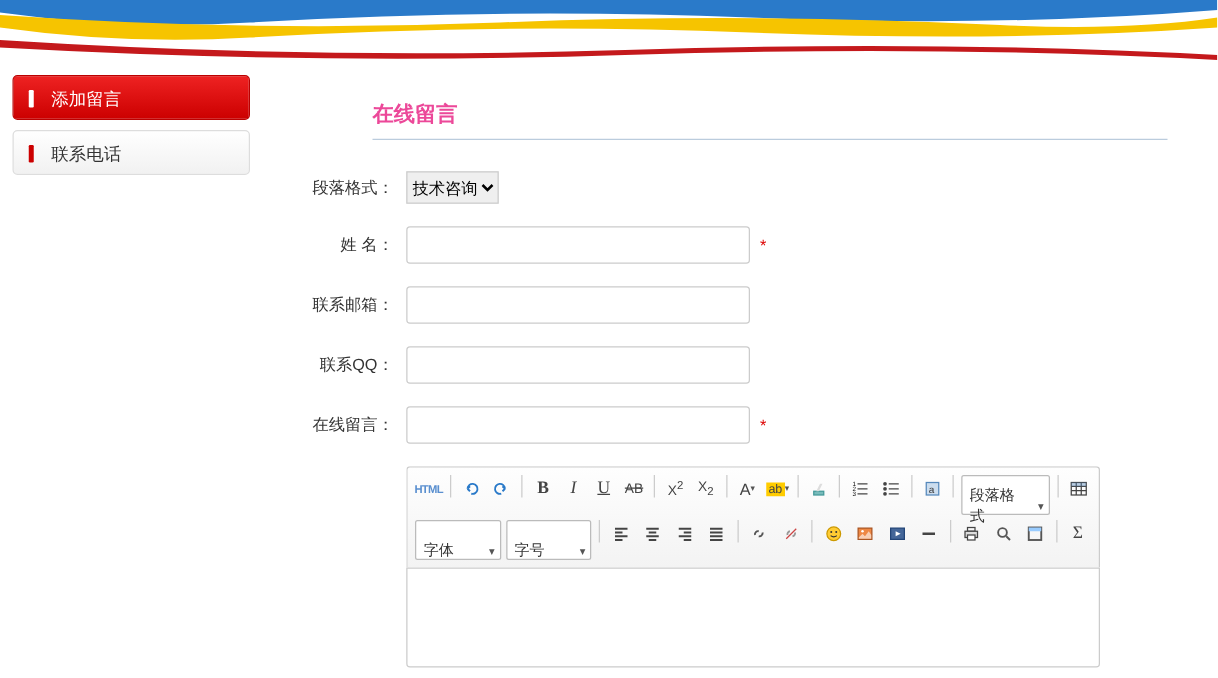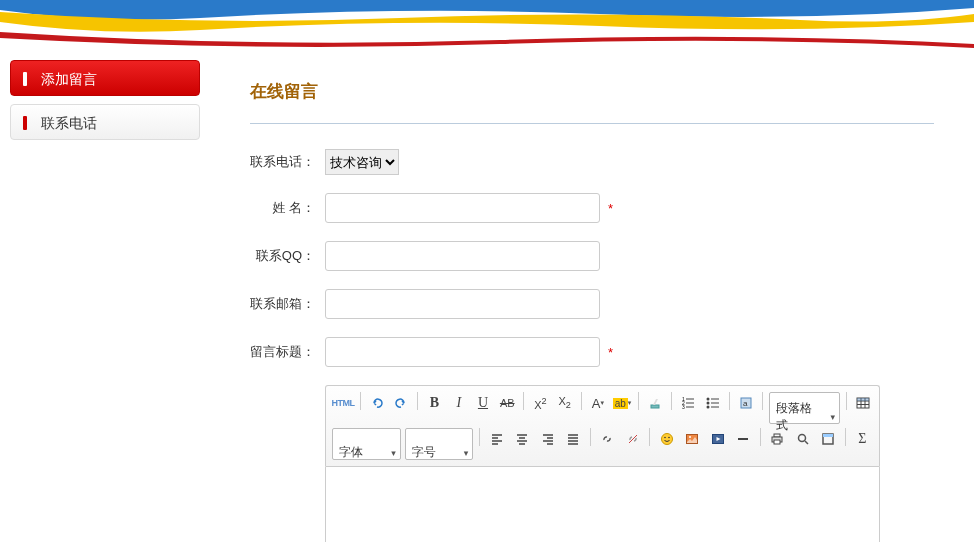--- a/index.html
+++ b/index.html
@@ -6,21 +6,21 @@
     body { font-family:"Microsoft YaHei",Arial,sans-serif; font-size:13px; color:#333; background:#fff; width:974px; }
     .header-deco { height:50px; position:relative; overflow:hidden; }
     .header-deco svg { position:absolute; top:0; left:0; }
     .container { display:flex; padding:10px; gap:20px; }
     .sidebar { width:190px; flex-shrink:0; }
     .sidebar-item { height:36px; line-height:36px; padding-left:30px; margin-bottom:8px; border-radius:4px; cursor:pointer; position:relative; font-size:14px; border:1px solid #ddd; background:linear-gradient(#fff,#f1f1f1); color:#333; }
     .sidebar-item.active { background:linear-gradient(#e22,#c00); border:1px solid #b00; color:#fff; }
     .sidebar-item .bar { position:absolute; left:12px; top:11px; width:4px; height:14px; background:#fff; border-radius:1px; }
     .sidebar-item.inactive .bar { background:#c00; }
     .main { flex:1; padding:20px 30px 0 30px; }
-    .page-title { color:#a16207; font-size:17px; font-weight:bold; padding-bottom:20px; border-bottom:1px solid #bcd; margin-bottom:25px; }
+    .page-title { color:#ec4899; font-size:17px; font-weight:bold; padding-bottom:8px; border-bottom:1px solid #bcd; margin-bottom:25px;margin-left:48px; }
     .form-row { display:flex; align-items:center; margin-bottom:18px; }
     .form-label { width:75px; text-align:right; padding-right:10px; color:#333; font-size:13px; }
     .form-select { height:26px; border:1px solid #ccc; padding:2px 0; font-size:13px; }
     .form-input { width:275px; height:30px; border:1px solid #ccc; border-radius:3px; padding:0 6px; font-size:13px; }
     .req { color:#d00; margin-left:8px; }
     .editor { margin-left:75px; width:555px; }
     .editor-toolbar { border:1px solid #ccc; border-bottom:none; border-radius:3px 3px 0 0; background:linear-gradient(#fefefe,#f3f3f3); padding:4px 6px; }
     .tbrow { display:flex; align-items:flex-start; flex-wrap:nowrap; gap:4px; padding:2px 0; }
     .tbtn { width:22px; height:22px; display:flex; align-items:center; justify-content:center; cursor:pointer; border-radius:2px; color:#444; font-size:12px; }
     .tsep { width:1px; height:18px; background:#ccc; margin:0 2px; }
@@ -50,45 +50,45 @@
     <div class="sidebar-item inactive">
       <span class="bar"></span>
       <span>联系电话</span>
     </div>
   </div>
 
   <div class="main">
     <div class="page-title">在线留言</div>
 
     <div class="form-row">
-      <div class="form-label">联系电话：</div>
+      <div class="form-label">段落格式：</div>
       <select class="form-select">
         <option>技术咨询</option>
       </select>
     </div>
 
     <div class="form-row">
       <div class="form-label">姓 名：</div>
       <input class="form-input" style="">
       <span class="req">*</span>
     </div>
 
 
     <div class="form-row">
+      <div class="form-label">联系邮箱：</div>
+      <input class="form-input" style="">
+    </div>
+
+    <div class="form-row">
       <div class="form-label">联系QQ：</div>
       <input class="form-input" style="">
     </div>
 
     <div class="form-row">
-      <div class="form-label">联系邮箱：</div>
-      <input class="form-input" style="">
-    </div>
-
-    <div class="form-row">
-      <div class="form-label">留言标题：</div>
+      <div class="form-label">在线留言：</div>
       <input class="form-input" style="">
       <span class="req">*</span>
     </div>
 
     <div class="editor">
       <div class="editor-toolbar">
         <div class="tbrow">
           <div class="tbtn html-btn">HTML</div>
           <div class="tsep"></div>
           <div class="tbtn">

